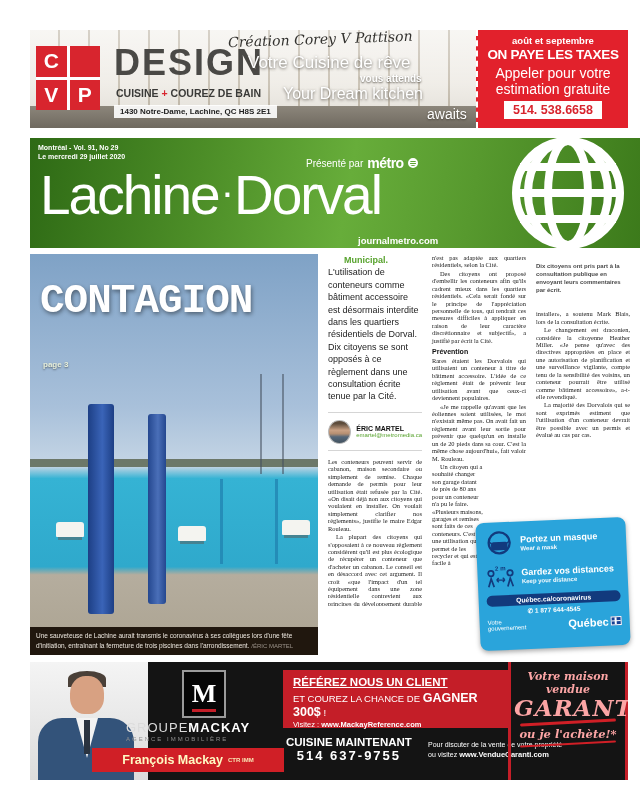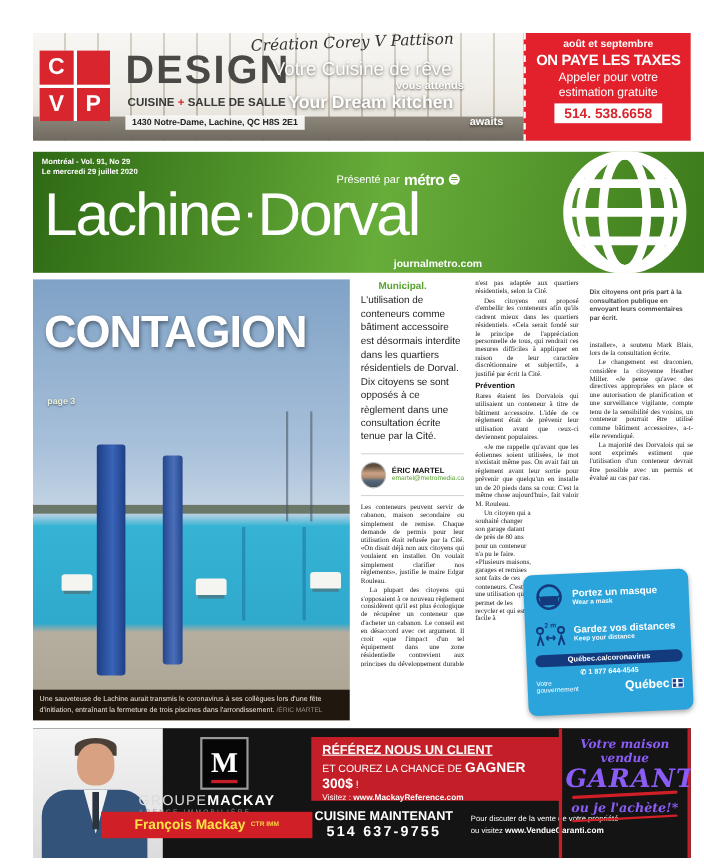--- a/index.html
+++ b/index.html
@@ -18,27 +18,27 @@
   .cvp span{background:#d8252e;color:#fff;font-weight:bold;font-size:21px;display:flex;align-items:center;justify-content:center;}
   .brand{position:absolute;left:84px;top:12px;font-size:36px;font-weight:bold;color:#4a4946;letter-spacing:2px;}
   .tagline{position:absolute;left:86px;top:57px;font-size:10.5px;font-weight:bold;color:#3a3a38;}
   .tagline .plus{color:#d8252e;}
   .addr{position:absolute;left:84px;top:75px;background:rgba(255,255,255,.9);padding:2px 6px;
         font-size:8px;font-weight:bold;color:#222;}
   .script-credit{position:absolute;left:198px;top:1px;font-family:"DejaVu Serif",serif;font-style:italic;
         font-size:14px;color:#33322f;transform:rotate(-2deg);}
   .fr1{position:absolute;left:218px;top:23px;font-size:17px;font-weight:normal;color:#fff;text-shadow:0 1px 3px rgba(60,55,45,.8);}
   .fr2{position:absolute;left:330px;top:43px;font-size:10px;font-weight:bold;color:#fff;text-shadow:0 1px 2px rgba(60,55,45,.8);}
-  .en1{position:absolute;left:232px;top:55px;font-size:16px;font-weight:bold;color:#fff;text-shadow:0 1px 3px rgba(60,55,45,.8);}
-  .en2{position:absolute;left:397px;top:76px;font-size:10px;font-weight:bold;color:#fff;text-shadow:0 1px 2px rgba(60,55,45,.8);}
+  .en1{position:absolute;left:253px;top:55px;font-size:16px;font-weight:normal;color:#fff;text-shadow:0 1px 3px rgba(60,55,45,.8);}
+  .en2{position:absolute;left:397px;top:76px;font-size:14px;font-weight:normal;color:#fff;text-shadow:0 1px 2px rgba(60,55,45,.8);}
   .promo{position:absolute;right:0;top:0;width:152px;height:100%;background:#e2212c;color:#fff;
          text-align:center;border-left:2px dashed #fff;box-sizing:border-box;padding-top:5px;}
   .promo .period{font-size:9.5px;font-weight:bold;}
   .promo .head{font-size:13.5px;font-weight:900;letter-spacing:-.3px;margin-top:1px;}
-  .promo .sub{font-size:11px;line-height:1.15;margin-top:3px;}
+  .promo .sub{font-size:14px;line-height:1.15;margin-top:3px;}
   .promo .phone{display:inline-block;margin-top:4px;background:#fff;color:#d8252e;font-weight:900;
          font-size:12.5px;padding:2px 9px;}
   
   .masthead{position:absolute;left:30px;top:138px;width:610px;height:110px;overflow:hidden;color:#fff;
         background:linear-gradient(100deg,#2e6a15 0%,#4c8d27 28%,#67ad3a 52%,#57992e 72%,#3c7a1b 100%);}
   .mh-edition{position:absolute;left:8px;top:5px;font-size:7px;font-weight:bold;line-height:1.3;}
   .mh-presented{position:absolute;left:276px;top:17px;font-size:10px;display:flex;align-items:center;gap:4px;}
   .mh-presented .metro{font-weight:900;font-size:14px;letter-spacing:-.5px;}
   .globe-o{display:inline-block;width:10px;height:10px;border:2px solid #fff;border-radius:50%;box-sizing:border-box;
         background:repeating-linear-gradient(0deg,transparent 0 1px,#fff 1px 2px);}
@@ -50,21 +50,21 @@
   .content{position:absolute;left:30px;top:254px;width:600px;height:401px;}
   
   .photo{position:absolute;left:0;top:0;width:288px;height:401px;overflow:hidden;
      background:linear-gradient(180deg,#7fa2c6 0%,#a8c0da 38%,#c3d4e4 52%,#c3d4e4 53%,#35b3d4 56%,#2fa9cc 78%,#b5ad9e 80%,#aba391 100%);}
   .treeline{position:absolute;left:0;top:205px;width:100%;height:8px;background:#56604a;opacity:.8;}
   .lane{position:absolute;top:225px;width:3px;height:85px;background:#1f7fae;opacity:.7;}
   .pillar1{position:absolute;left:58px;top:150px;width:26px;height:210px;background:linear-gradient(90deg,#1d3f85,#3a64b8 55%,#1d3f85);border-radius:3px;}
   .pillar2{position:absolute;left:118px;top:160px;width:18px;height:190px;background:linear-gradient(90deg,#24478f,#4a6fb8 55%,#24478f);border-radius:3px;}
   .pole{position:absolute;top:120px;width:2px;height:100px;background:rgba(70,80,95,.55);}
   .chair{position:absolute;width:28px;height:15px;background:#f4f4f0;border-radius:3px 3px 1px 1px;box-shadow:0 5px 0 -2px rgba(90,90,85,.5);}
-  .cover-h1{position:absolute;left:10px;top:24px;font-family:Liberation Sans, sans-serif;font-weight:bold;
+  .cover-h1{position:absolute;left:10px;top:24px;font-family:Liberation Mono, monospace;font-weight:bold;
      font-size:41px;color:#fff;letter-spacing:-1px;text-shadow:1px 2px 4px rgba(0,0,0,.45);}
   .cover-h2{position:absolute;left:12px;top:80px;font-family:"DejaVu Serif",serif;font-weight:bold;
      font-size:19px;color:#fff;text-shadow:1px 1px 3px rgba(0,0,0,.45);}
   .cover-page{position:absolute;left:13px;top:106px;font-size:8px;font-weight:bold;color:#e8f0dc;text-shadow:0 1px 2px rgba(0,0,0,.5);}
   .caption{position:absolute;left:0;bottom:0;width:288px;box-sizing:border-box;background:#20170e;
      color:#ece7df;font-size:6.5px;line-height:1.5;padding:4px 6px;}
   .caption .credit{color:#9b938a;font-size:6px;}
   
   .article{position:absolute;left:298px;top:0;width:302px;height:401px;}
   .art-headline{font-family:"DejaVu Serif",serif;font-weight:bold;font-size:29px;color:#0d0d0d;
@@ -104,22 +104,22 @@
   .qc-flag:before{content:"";position:absolute;left:3px;top:0;width:1.5px;height:100%;background:#fff;}
   .qc-flag:after{content:"";position:absolute;top:2.5px;left:0;width:100%;height:1.5px;background:#fff;}
   
   .bottom-ad{position:absolute;left:30px;top:662px;width:598px;height:118px;background:#141414;overflow:hidden;}
   .ba-photo{position:absolute;left:0;top:0;width:118px;height:118px;background:linear-gradient(180deg,#f4f4f4,#dcdcdc);}
   .ba-head{position:absolute;left:40px;top:14px;width:34px;height:38px;border-radius:46% 46% 42% 42%;background:#d8a182;}
   .ba-hair{position:absolute;left:38px;top:9px;width:38px;height:16px;border-radius:50% 50% 0 0;background:#4a4038;}
   .ba-suit{position:absolute;left:8px;top:56px;width:96px;height:62px;border-radius:24px 24px 0 0;background:#33537a;}
   .ba-shirt{position:absolute;left:46px;top:56px;width:22px;height:40px;background:#f2f2f2;clip-path:polygon(0 0,100% 0,50% 100%);}
   .ba-tie{position:absolute;left:54px;top:58px;width:6px;height:34px;background:#2a3340;}
-  .ba-ribbon{position:absolute;left:62px;top:76px;width:192px;height:24px;background:#d01f26;display:flex;
-     align-items:center;justify-content:center;gap:5px;color:#fde047;text-align:center;}
+  .ba-ribbon{position:absolute;left:62px;top:86px;width:192px;height:24px;background:#d01f26;display:flex;
+     align-items:center;justify-content:center;gap:5px;color:#fef9c3;text-align:center;}
   .ba-ribbon .nm{font-size:12.5px;font-weight:bold;}
   .ba-ribbon .ttl{font-size:6px;font-weight:bold;opacity:.9;}
   .ba-mlogo{position:absolute;left:152px;top:8px;width:40px;height:44px;border:2px solid #9a9a9a;background:#060606;
      color:#fff;display:flex;align-items:center;justify-content:center;font-family:"Liberation Serif",serif;font-size:26px;font-weight:bold;}
   .ba-mlogo i{position:absolute;bottom:4px;left:8px;right:8px;height:3px;background:#c41e28;}
   .ba-company{position:absolute;left:96px;top:58px;width:156px;text-align:left;color:#fff;font-size:13px;letter-spacing:1px;}
   .ba-company .lt{font-weight:300;color:#dcdcdc;}
   .ba-company .bd{font-weight:bold;}
   .ba-company .sub{font-size:6px;color:#8f8f8f;letter-spacing:2px;margin-top:1px;}
   .ba-offer{position:absolute;left:253px;top:8px;width:228px;height:58px;background:#c41e28;color:#fff;
@@ -127,21 +127,21 @@
   .ba-offer .l1{font-size:11.5px;font-weight:900;text-decoration:underline;}
   .ba-offer .l2{font-size:9.5px;margin-top:3px;}
   .ba-offer .l2 b{font-size:12.5px;font-weight:900;}
   .ba-offer .l3{font-size:7.5px;margin-top:1px;}
   .ba-call{position:absolute;left:256px;top:74px;color:#fff;text-align:center;}
   .ba-call .lbl{font-size:11.5px;font-weight:900;}
   .ba-call .ph{font-size:13px;font-weight:900;letter-spacing:2px;}
   .ba-note{position:absolute;left:398px;top:78px;width:160px;color:#fff;font-size:7px;line-height:1.4;}
   .ba-note b{font-size:7.5px;}
   .ba-bar{position:absolute;top:0;width:3px;height:118px;background:#c41e28;}
-  .ba-slogan{position:absolute;left:484px;top:8px;width:108px;text-align:center;color:#8b5cf6;
+  .ba-slogan{position:absolute;left:484px;top:8px;width:108px;text-align:center;color:#fca5a5;
      font-family:"DejaVu Serif",serif;font-style:italic;}
   .ba-slogan .s1{font-size:11px;font-weight:bold;}
   .ba-slogan .s2{font-size:23px;font-weight:bold;letter-spacing:1px;line-height:1.05;}
   .ba-slogan .s3{font-size:11.5px;font-weight:bold;margin-top:3px;}
   .swoosh{height:3px;background:#d01f26;transform:rotate(-3deg);border-radius:2px;margin:1px 6px 0;}
   .swoosh.small{margin-top:2px;height:2px;}
 </style>
 </head>
 <body>
 
@@ -150,21 +150,21 @@
   <div class="top-ad">
     <div class="cab"></div>
     <div class="counter"></div>
     <div class="cvp">
       <span>C</span>
       <span></span>
       <span>V</span>
       <span>P</span>
     </div>
     <div class="brand">DESIGN</div>
-    <div class="tagline"><span>CUISINE </span><span class="plus">+</span><span> SALLE DE SALLE</span></div>
+    <div class="tagline"><span>CUISINE </span><span class="plus">+</span><span> COUREZ DE BAIN</span></div>
     <div class="addr">1430 Notre-Dame, Lachine, QC H8S 2E1</div>
     <div class="script-credit">Création Corey V Pattison</div>
     <div class="fr1">Votre Cuisine de rêve</div>
     <div class="fr2">vous attends</div>
     <div class="en1">Your Dream kitchen</div>
     <div class="en2">awaits</div>
     <div class="promo">
       <div class="period">août et septembre</div>
       <div class="head">ON PAYE LES TAXES</div>
       <div class="sub">

